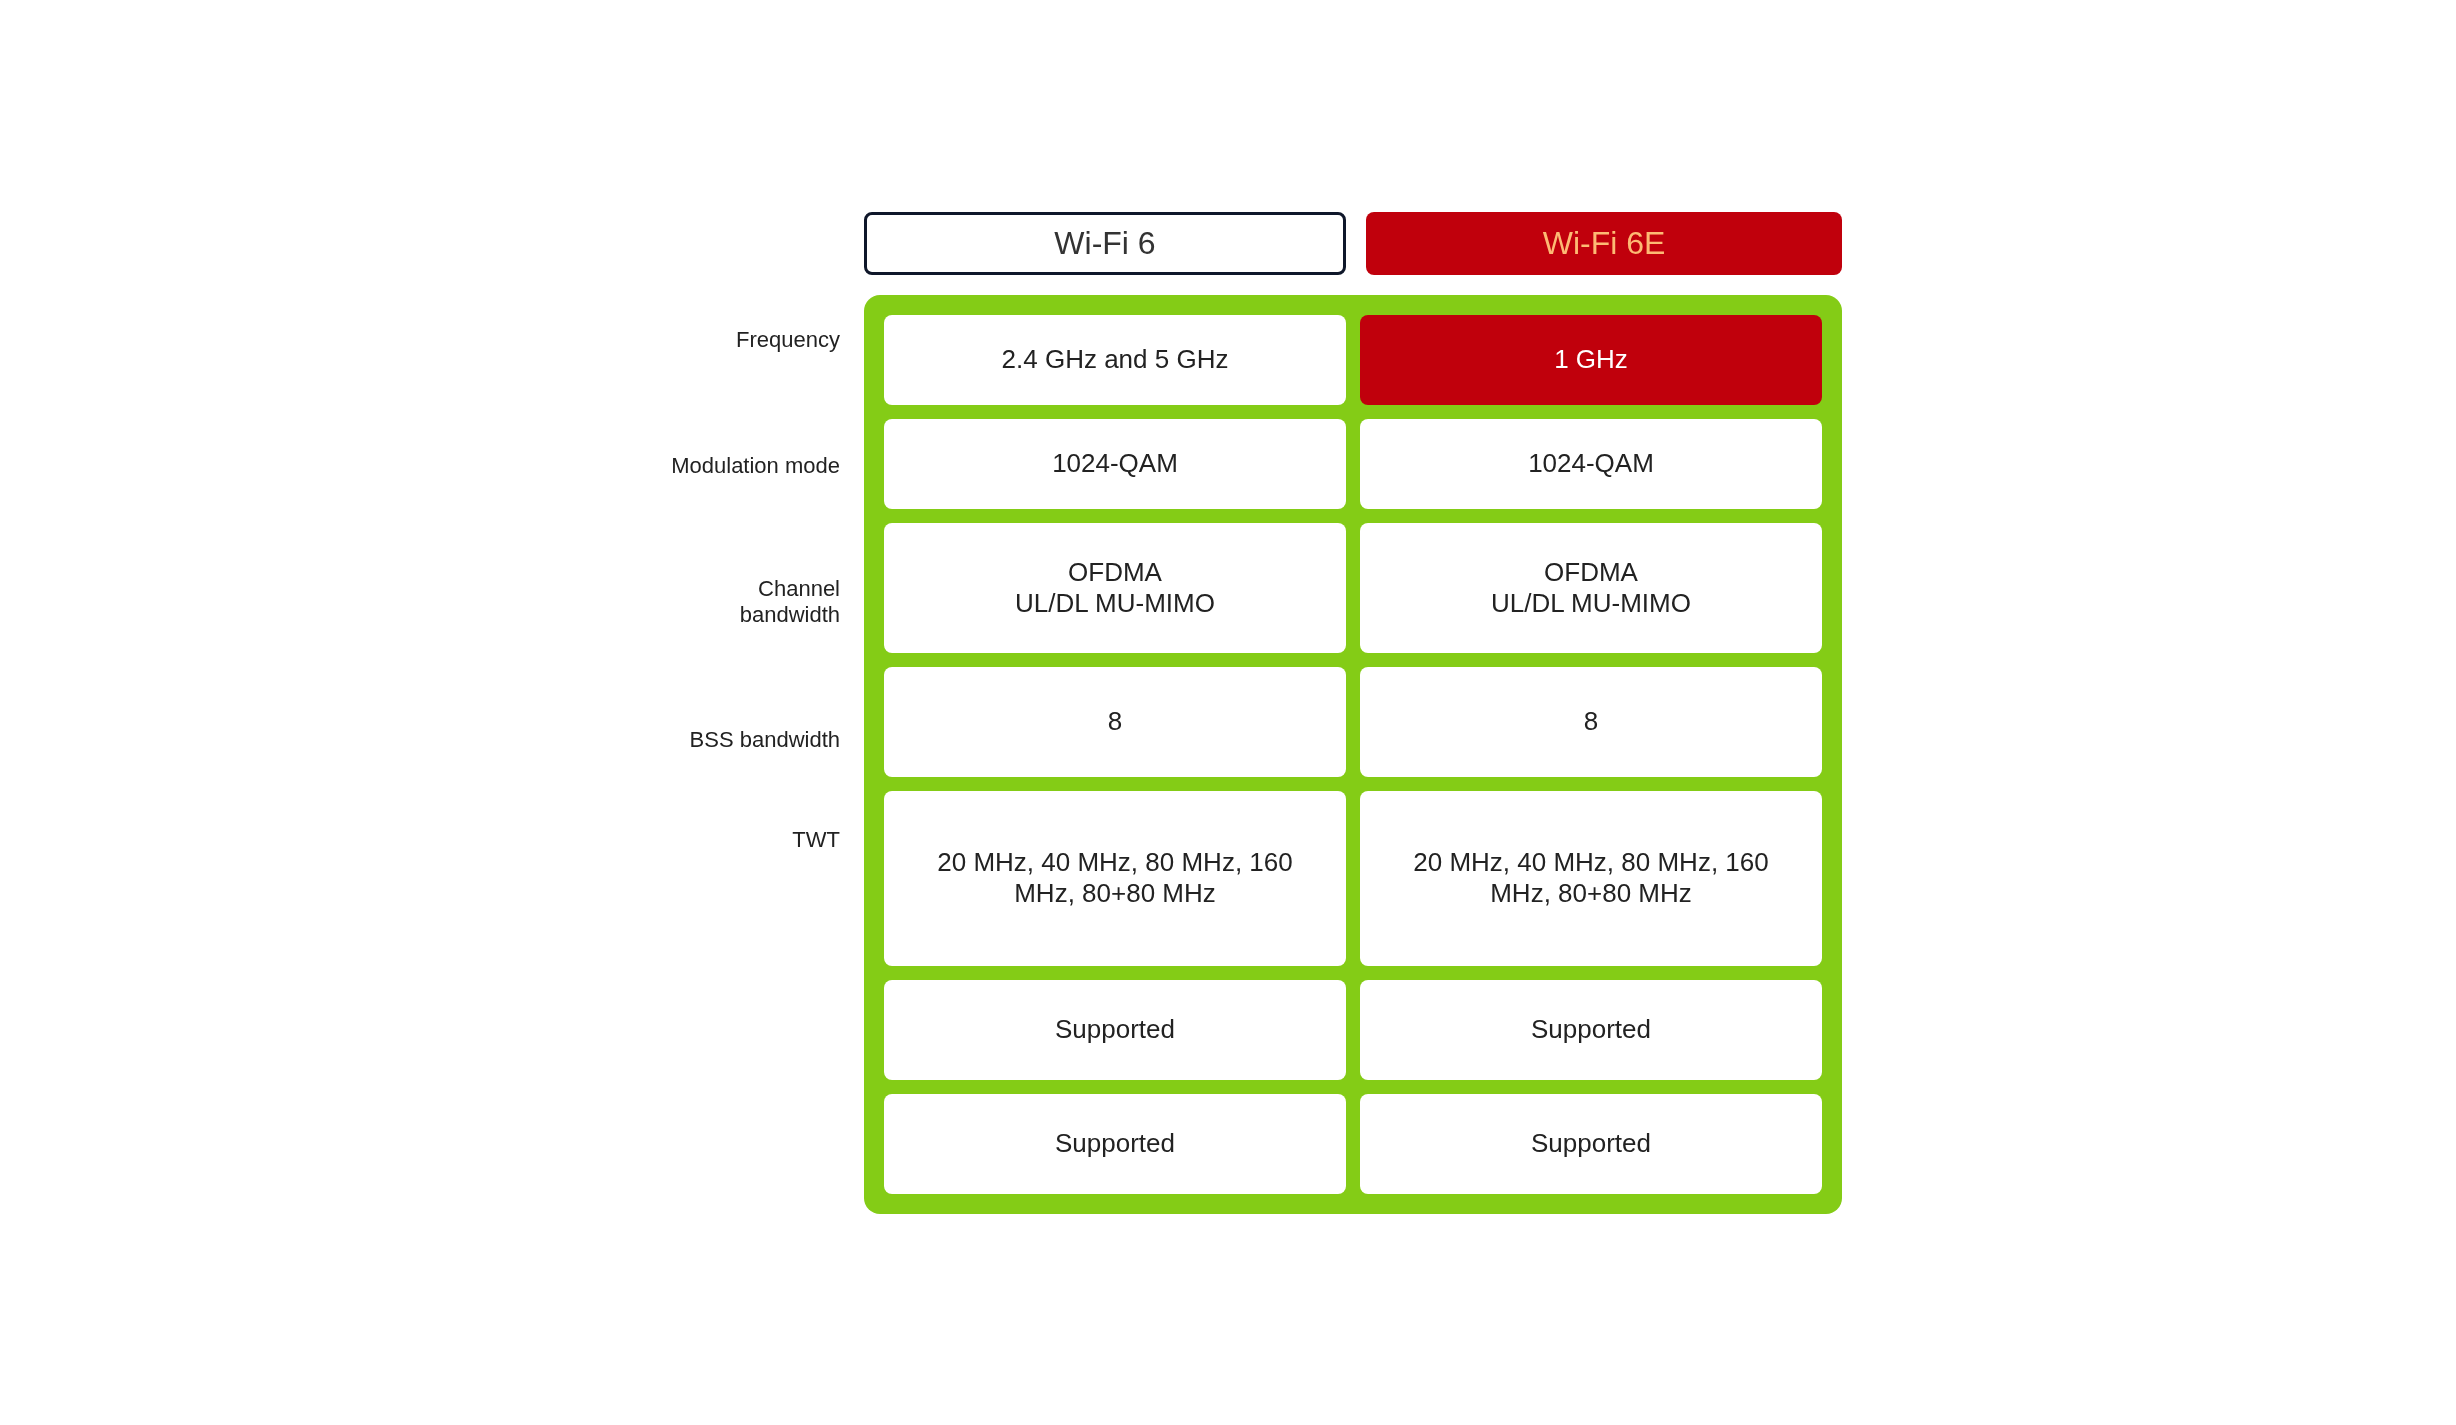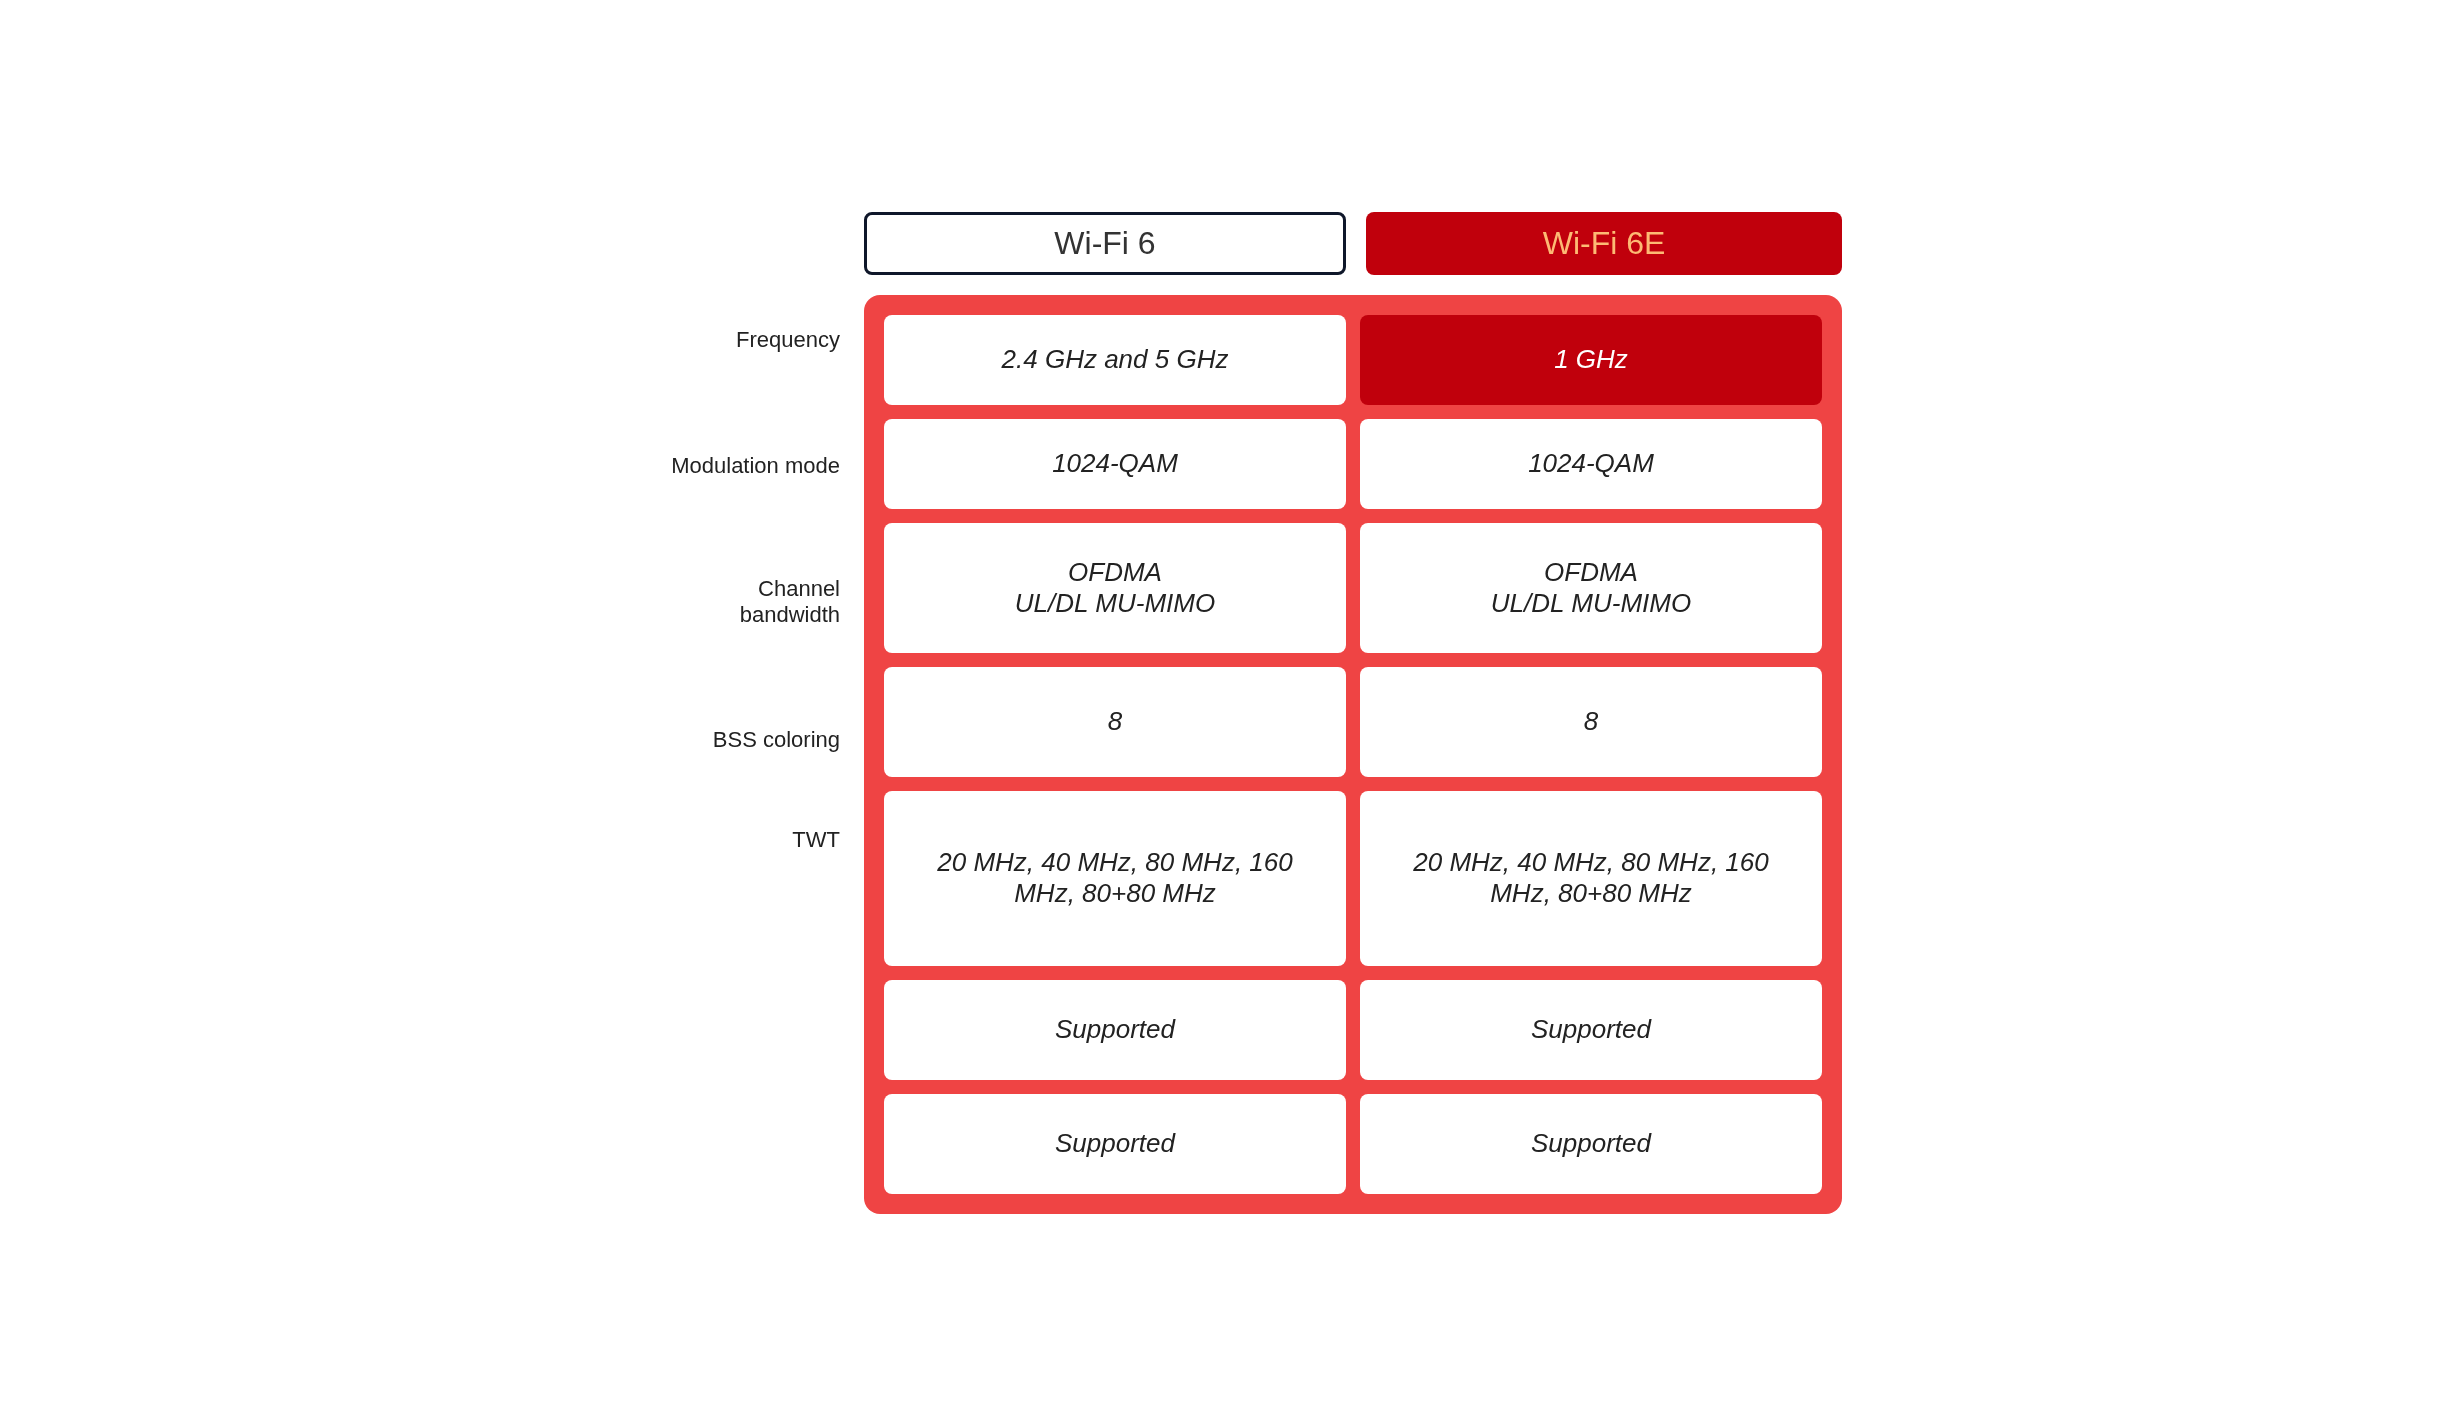--- a/index.html
+++ b/index.html
@@ -79,27 +79,26 @@
       align-items: center;
       justify-content: flex-end;
       padding-right: 24px;
       font-size: 22px;
       color: #222;
       text-align: right;
     }
 
     .data-grid {
       flex: 1;
-      background: #ef4444;
+      background: #84cc16;
       border-radius: 16px;
       padding: 20px;
       display: flex;
       flex-direction: column;
       gap: 14px;
-      font-style: italic;
     }
 
     .data-row {
       display: flex;
       gap: 14px;
     }
 
     .data-cell {
       flex: 1;
       background: #ffffff;
@@ -159,21 +158,21 @@
         <span>Frequency</span>
       </div>
       <div class="row-label modulation">
         <span style="white-space: pre-line; margin-top: 33px;">Modulation mode</span>
       </div>
       <div class="row-label channel">
         <span style="white-space: pre-line;">Channel
 bandwidth</span>
       </div>
       <div class="row-label bss">
-        <span>BSS coloring</span>
+        <span>BSS bandwidth</span>
       </div>
       <div class="row-label twt">
         <span>TWT</span>
       </div>
     </div>
 
     <div class="data-grid">
 
       <div class="data-row frequency">
         <div class="data-cell">

